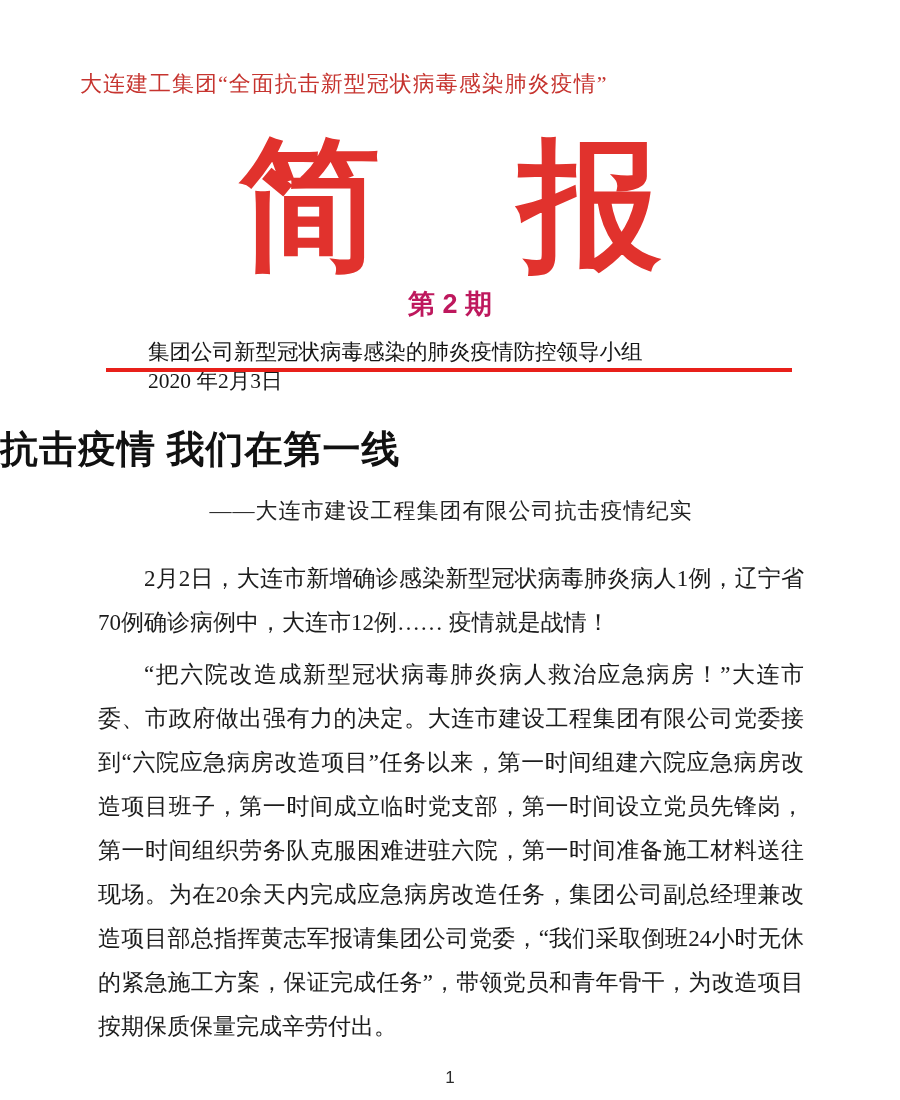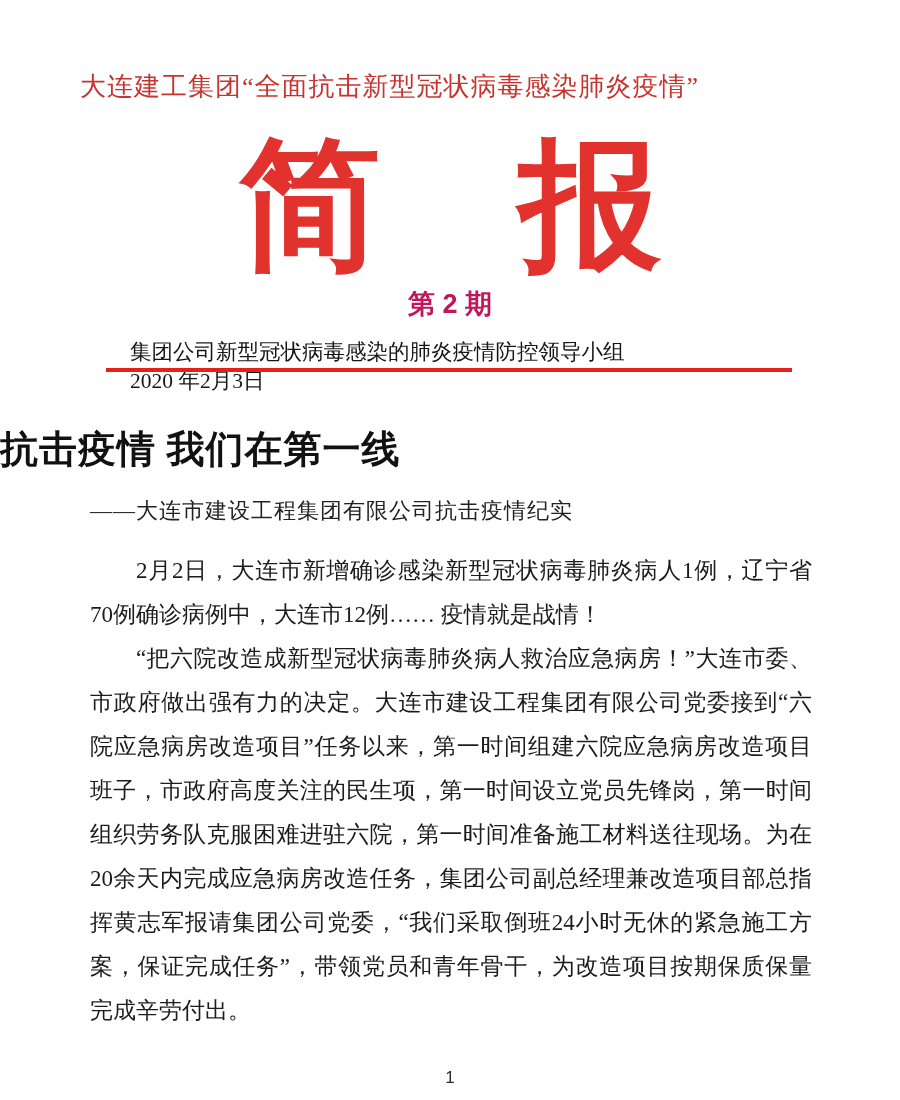--- a/index.html
+++ b/index.html
@@ -13,21 +13,21 @@
     height: 1100px;
     background: #ffffff;
     overflow: hidden;
     font-family: "Liberation Serif", "DejaVu Serif", serif;
     color: var(--text-black, #1c1c1c);
   }
   .header-line {
     position: absolute;
     left: 80px;
     top: 70px;
-    font-size: 26px;
+    font-size: 22px;
     line-height: 1.3;
     color: var(--header-red, #c6342f);
     letter-spacing: 1px;
     white-space: nowrap;
   }
   .masthead-title {
     position: absolute;
     top: 134px;
     left: 0;
     width: 100%;
@@ -59,21 +59,21 @@
     display: flex;
     align-items: baseline;
     padding-left: 10px;
     box-sizing: border-box;
     font-size: 21.5px;
     white-space: nowrap;
     color: #161616;
     flex-direction: column;
   }
   .masthead-meta .date {
-    margin-left: 14px;
+    margin-left: 32px;
   }
   .red-rule {
     position: absolute;
     left: 106px;
     top: 368px;
     width: 686px;
     height: 4px;
     background: var(--rule-red, #e8201a);
   }
   .article-title {
@@ -85,37 +85,37 @@
     font-weight: bold;
     font-size: 38px;
     letter-spacing: 1px;
     color: #111111;
   }
   .article-subtitle {
     position: absolute;
     left: 90px;
     top: 496px;
     width: 722px;
-    text-align: left;
+    text-align: center;
     font-size: 22px;
     letter-spacing: 1px;
     color: #222222;
   }
   .article-body {
     position: absolute;
     left: 90px;
     top: 549px;
     width: 722px;
     font-size: 23px;
     line-height: 44px;
     text-align: justify;
     color: #1c1c1c;
   }
   .article-body p {
-    margin: 0;
+    margin: 8px;
     text-indent: 2em;
   }
   .page-number {
     position: absolute;
     top: 1068px;
     left: 0;
     width: 100%;
     text-align: center;
     font-family: "Liberation Sans", "DejaVu Sans", sans-serif;
     font-size: 17px;
@@ -142,18 +142,18 @@
   </div>
 
   <div class="red-rule"></div>
 
   <div class="article-title">抗击疫情 我们在第一线</div>
 
   <div class="article-subtitle">——大连市建设工程集团有限公司抗击疫情纪实</div>
 
   <div class="article-body">
     <p>2月2日，大连市新增确诊感染新型冠状病毒肺炎病人1例，辽宁省70例确诊病例中，大连市12例…… 疫情就是战情！</p>
-    <p>“把六院改造成新型冠状病毒肺炎病人救治应急病房！”大连市委、市政府做出强有力的决定。大连市建设工程集团有限公司党委接到“六院应急病房改造项目”任务以来，第一时间组建六院应急病房改造项目班子，市政府高度关注的民生项，第一时间设立党员先锋岗，第一时间组织劳务队克服困难进驻六院，第一时间准备施工材料送往现场。为在20余天内完成应急病房改造任务，集团公司副总经理兼改造项目部总指挥黄志军报请集团公司党委，“我们采取倒班24小时无休的紧急施工方案，保证完成任务”，带领党员和青年骨干，为改造项目按期保质保量完成辛劳付出。</p>
+    <p>“把六院改造成新型冠状病毒肺炎病人救治应急病房！”大连市委、市政府做出强有力的决定。大连市建设工程集团有限公司党委接到“六院应急病房改造项目”任务以来，第一时间组建六院应急病房改造项目班子，第一时间成立临时党支部，第一时间设立党员先锋岗，第一时间组织劳务队克服困难进驻六院，第一时间准备施工材料送往现场。为在20余天内完成应急病房改造任务，集团公司副总经理兼改造项目部总指挥黄志军报请集团公司党委，“我们采取倒班24小时无休的紧急施工方案，保证完成任务”，带领党员和青年骨干，为改造项目按期保质保量完成辛劳付出。</p>
   </div>
 
   <div class="page-number">1</div>
 
 </div>
 
 </body></html>

